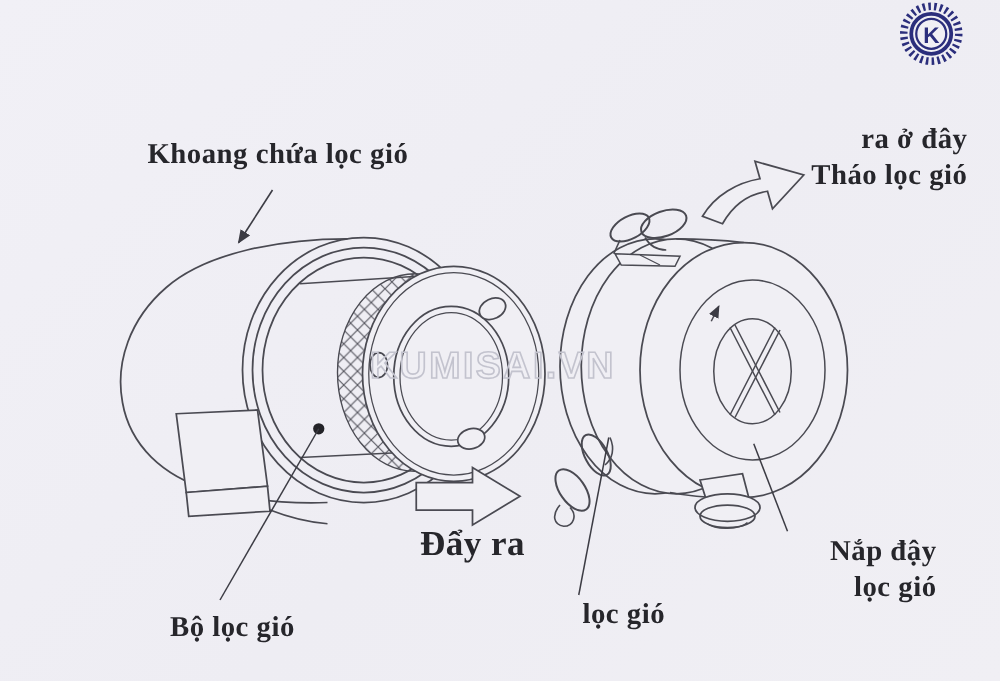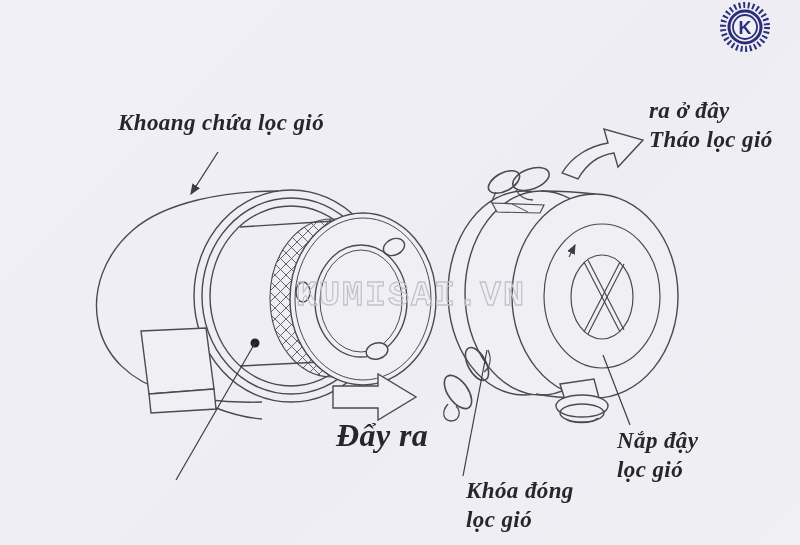--- a/index.html
+++ b/index.html
@@ -6,46 +6,46 @@
   .stage{
     position:relative;
     width:800px;height:545px;
     background:linear-gradient(135deg,#f1f0f6 0%,#eeedf3 55%,#f0eff4 100%);
     overflow:hidden;
     font-family:"Liberation Serif", serif;
   }
   .stage svg{position:absolute;left:0;top:0;}
   .lbl{
     position:absolute;
-    font-style:italic;
     font-weight:600;
     font-size:23px;
     letter-spacing:.4px;
     color:#26262b;
     line-height:29px;
     white-space:nowrap;
+    text-align:right;
   }
   .lbl span{display:block;}
-  .lbl-push{font-size:32px;}
+  .lbl-push{font-size:28px;}
   .brandtxt{
     position:absolute;
     left:688px;top:40px;width:112px;
     text-align:center;
     font-family:"Liberation Sans", sans-serif;
     font-weight:bold;
     font-size:21px;
     letter-spacing:.3px;
     color:#2b2e7c;
   }
   .watermark{
     position:absolute;
     left:296px;top:276px;
-    font-family:Liberation Mono, monospace;
+    font-family:Liberation Sans, sans-serif;
     font-weight:bold;
-    font-size:35px;
+    font-size:30px;
     letter-spacing:2px;
     color:transparent;
     -webkit-text-stroke:1.3px #c3c3ce;
   }
 </style>
 </head>
 <body>
 
 <div class="stage">
 
@@ -155,24 +155,24 @@
 
   <div class="lbl" style="left:118px;top:108px;">Khoang chứa lọc gió</div>
 
   <div class="lbl" style="left:649px;top:96px;">
     <span>ra ở đây</span>
     <span>Tháo lọc gió</span>
   </div>
 
   <div class="lbl lbl-push" style="left:336px;top:421px;">Đẩy ra</div>
 
+  <div class="lbl" style="left:136px;top:487px;">Bộ lọc gió</div>
 
   <div class="lbl" style="left:466px;top:476px;">
-    <span>Khóa đóng</span>
     <span>lọc gió</span>
   </div>
 
-  <div class="lbl" style="left:617px;top:426px;">
+  <div class="lbl" style="left:664px;top:426px;">
     <span>Nắp đậy</span>
     <span>lọc gió</span>
   </div>
 
 </div>
 
 </body></html>

